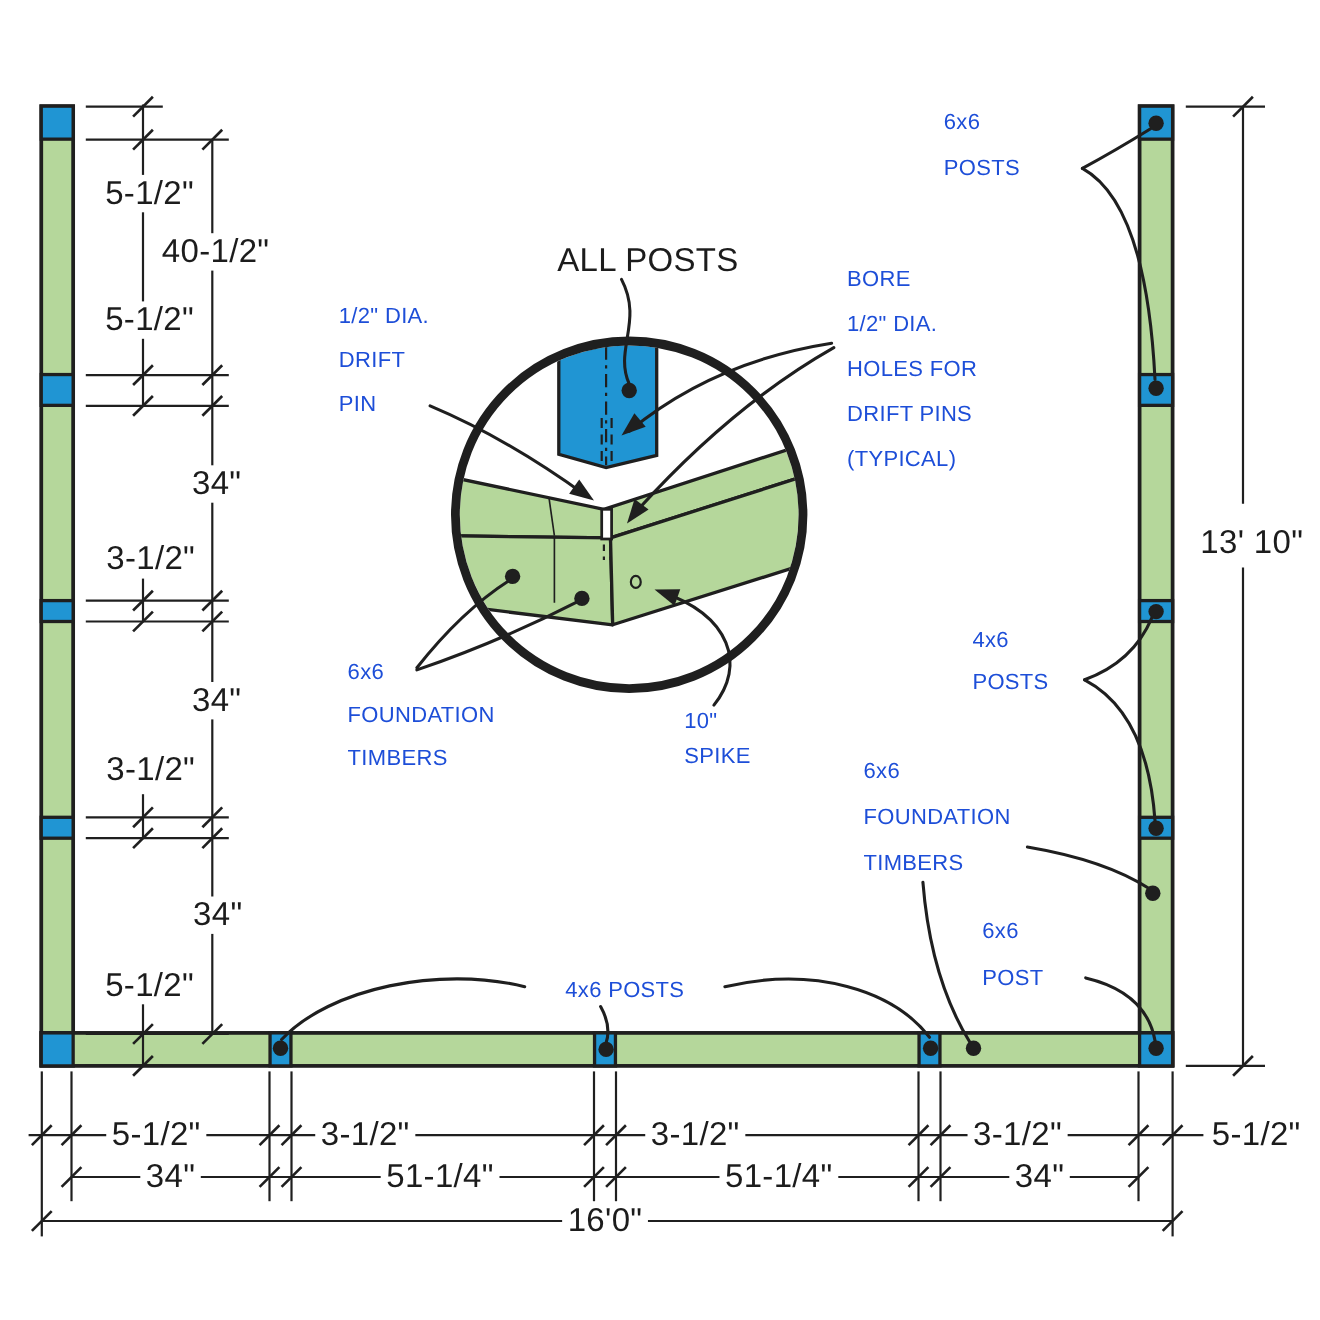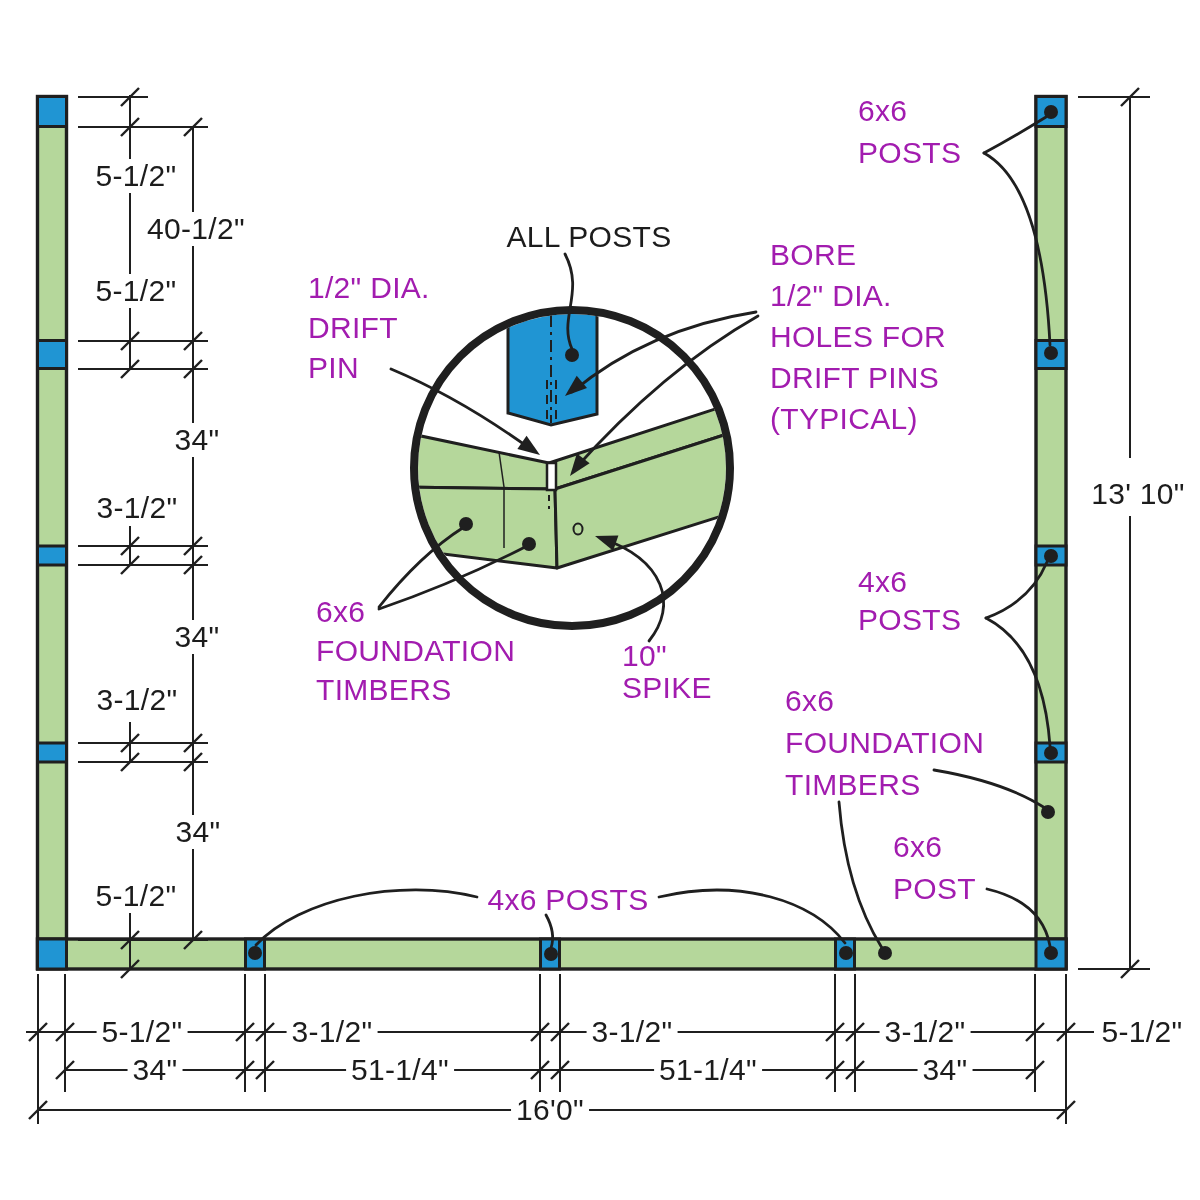--- a/index.html
+++ b/index.html
@@ -2,22 +2,22 @@
 <html><head>
 <meta charset="utf-8">
 <style>
   html,body{margin:0;padding:0;background:#fff;}
   #canvas{
     position:relative;width:1200px;height:1200px;background:#ffffff;overflow:hidden;
     font-family:"Liberation Sans","DejaVu Sans",sans-serif;color:#1c1c1c;
   }
   #drawing{position:absolute;left:0;top:0;}
   .lbl{
-    position:absolute;font-size:30px;line-height:40px;white-space:pre-line;
-    letter-spacing:.3px;color:#a21caf;
+    position:absolute;font-size:20px;line-height:40px;white-space:pre-line;
+    letter-spacing:.3px;color:#1d4ed8;
   }
   .dim{
     position:absolute;transform:translate(-50%,-50%);background:#ffffff;
     padding:0 5px;font-size:30px;line-height:34px;white-space:nowrap;
     letter-spacing:.3px;color:#1c1c1c;
   }
   .ctr{transform:translate(-50%,-50%);white-space:nowrap;text-align:center;}
 </style>
 </head>
 <body>
@@ -225,21 +225,21 @@
 HOLES FOR
 DRIFT PINS
 (TYPICAL)</div>
   <div class="lbl" style="left:316px;top:592px;line-height:39px;">6x6
 FOUNDATION
 TIMBERS</div>
   <div class="lbl" style="left:622px;top:640px;line-height:32px;">10"
 SPIKE</div>
   <div class="lbl" style="left:858px;top:90px;line-height:42px;">6x6
 POSTS</div>
-  <div class="lbl" style="left:858px;top:563px;line-height:38px;">4x6
+  <div class="lbl" style="left:884px;top:563px;line-height:38px;">4x6
 POSTS</div>
   <div class="lbl" style="left:785px;top:680px;line-height:42px;">6x6
 FOUNDATION
 TIMBERS</div>
   <div class="lbl" style="left:893px;top:826px;line-height:42px;text-indent:0;">6x6
 POST</div>
   <div class="lbl ctr" style="left:568px;top:900px;line-height:34px;">4x6 POSTS</div>
 
   <div class="dim" style="left:136px;top:176px;">5-1/2"</div>
   <div class="dim" style="left:196px;top:229px;">40-1/2"</div>

